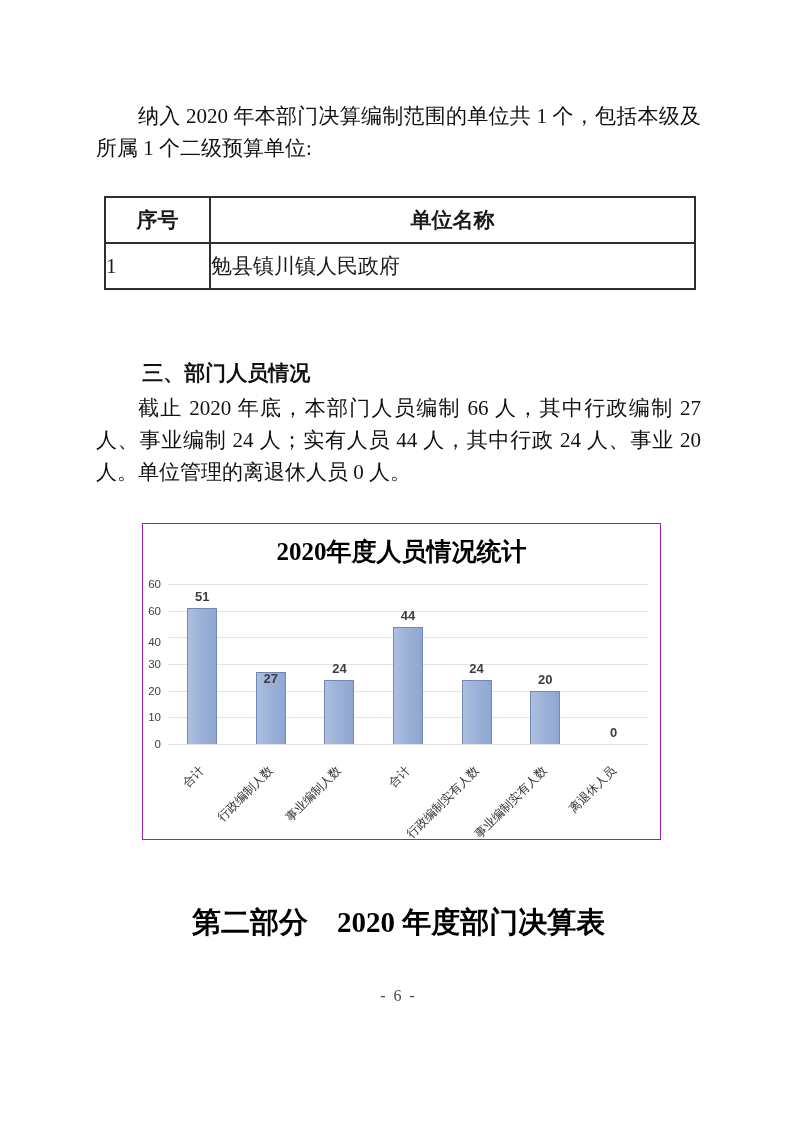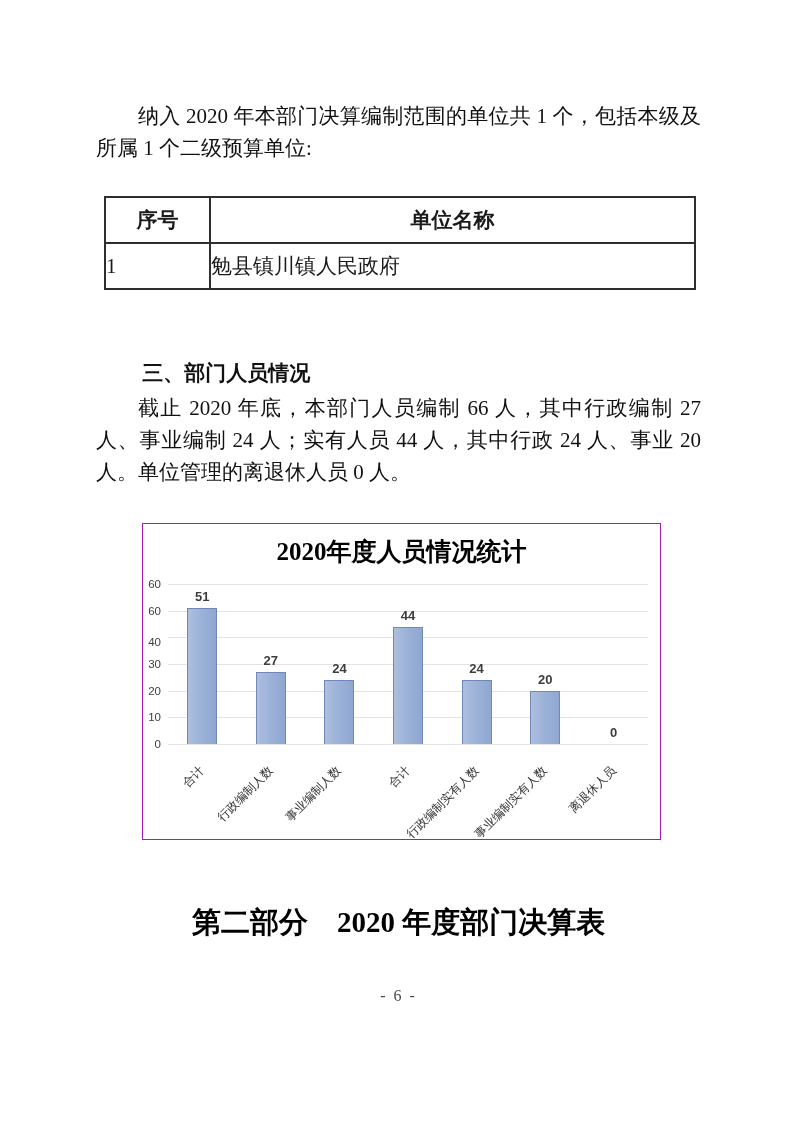--- a/index.html
+++ b/index.html
@@ -174,21 +174,21 @@
           <div class="gridline" style="top: 160px;"></div>
           <div class="gridline" style="top: 133.333px;"></div>
           <div class="gridline" style="top: 106.667px;"></div>
           <div class="gridline" style="top: 80px;"></div>
           <div class="gridline" style="top: 53.3333px;"></div>
           <div class="gridline" style="top: 26.6667px;"></div>
           <div class="gridline" style="top: 0px;"></div>
           <div class="bar" style="left: 19.2857px; height: 136px;"></div>
           <div class="bar-value" style="left: 12.2857px; bottom: 140px;">51</div>
           <div class="bar" style="left: 87.8571px; height: 72px;"></div>
-          <div class="bar-value" style="left: 80.8571px; bottom: 76px;">27</div>
+          <div class="bar-value" style="left: 80.8571px; bottom: 58px;">27</div>
           <div class="bar" style="left: 156.429px; height: 64px;"></div>
           <div class="bar-value" style="left: 149.429px; bottom: 68px;">24</div>
           <div class="bar" style="left: 225px; height: 117.333px;"></div>
           <div class="bar-value" style="left: 218px; bottom: 121.333px;">44</div>
           <div class="bar" style="left: 293.571px; height: 64px;"></div>
           <div class="bar-value" style="left: 286.571px; bottom: 68px;">24</div>
           <div class="bar" style="left: 362.143px; height: 53.3333px;"></div>
           <div class="bar-value" style="left: 355.143px; bottom: 57.3333px;">20</div>
           <div class="bar-value" style="left: 423.714px; bottom: 4px;">0</div>
         </div>

